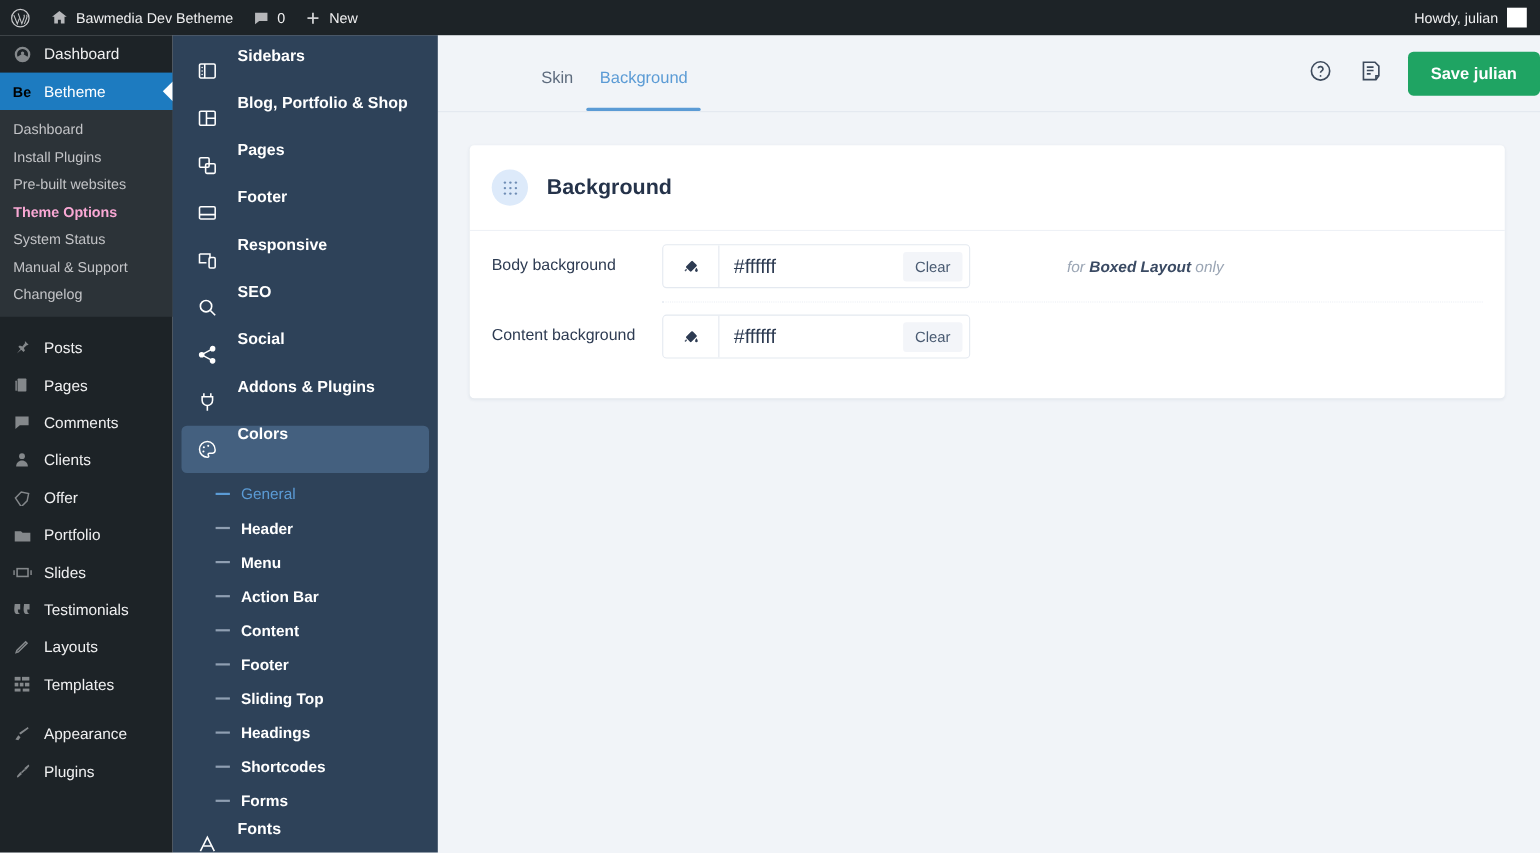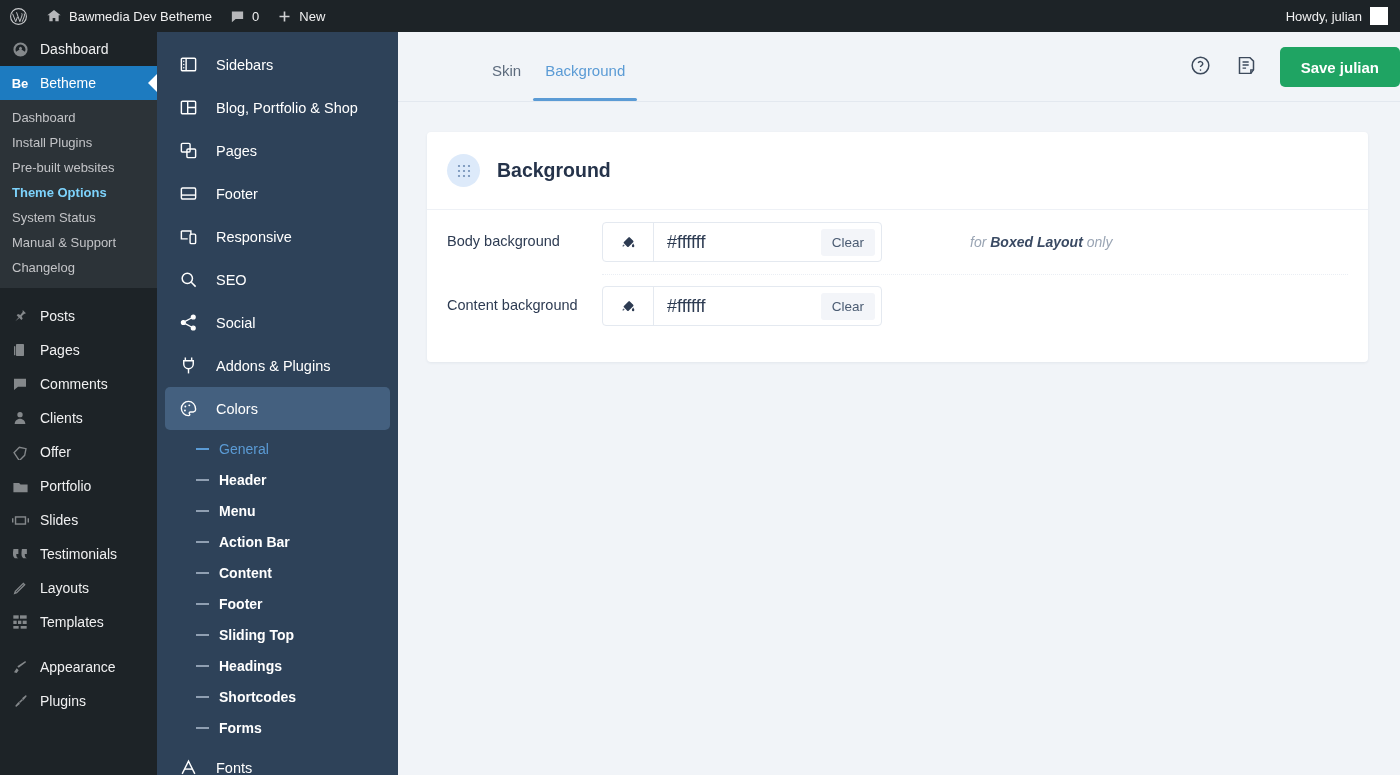--- a/index.html
+++ b/index.html
@@ -58,36 +58,36 @@
     border-style: solid; border-width: 9px 9px 9px 0;
     border-color: transparent #fff transparent transparent;
   }
   .wp-sub {
     background: #2c3338; padding: 5px 0 8px 0;
   }
   .wp-sub a {
     display: block; padding: 5px 10px 5px 12px;
     color: #c3c4c7; font-size: 13px; text-decoration: none;
   }
-  .wp-sub a.active { color: #7dd3fc; font-weight: bold; }
+  .wp-sub a.active { color: #f9a8d4; font-weight: bold; }
   .wp-gap { height: 11px; }
 
   
   #flyout {
     position: absolute; top: 32px; left: 157px;
     width: 241px; height: 743px;
     background: #2e4259;
     overflow: hidden;
     z-index: 60;
   }
   .fly-item {
-    display: flex; align-items: center; gap: 17px;
+    display: flex; gap: 17px;
     height: 43px; margin: 0 8px;
     padding: 0 12px;
-    color: #ffffff; font-size: 14.5px; font-weight: normal;
+    color: #ffffff; font-size: 14.5px; font-weight: bold;
     border-radius: 5px;
     white-space: nowrap;
   }
   .fly-item .ico { width: 22px; display:flex; align-items:center; justify-content:center; }
   .fly-item.active { background: #44607f; }
   .fly-sub { padding: 3px 0 3px 0; }
   .fly-sub-item {
     display: flex; align-items: center; gap: 10px;
     height: 31px; padding-left: 39px;
     color: #ffffff; font-size: 14px; font-weight: bold;
@@ -261,21 +261,21 @@
   <div class="wp-item">
     <span class="ico">
       <svg width="17" height="17" viewBox="0 0 24 24" fill="#a7aaad">
         <path d="M12 2a10 10 0 100 20 10 10 0 000-20zm0 3a7 7 0 016.3 10.1l-5-3.2a2 2 0 10-2.6 0l-5 3.2A7 7 0 0112 5z"></path>
       </svg>
     </span>
     <span>Dashboard</span>
   </div>
 
   <div class="wp-item current">
-    <span class="ico" style="font-weight:bold;font-size:13px;color:#ffffff;">Be</span>
+    <span class="ico" style="font-weight:bold;font-size:13px;color:#000000;">Be</span>
     <span>Betheme</span>
   </div>
 
   <div class="wp-sub">
     <a>Dashboard</a>
     <a>Install Plugins</a>
     <a>Pre-built websites</a>
     <a class="active">Theme Options</a>
     <a>System Status</a>
     <a>Manual &amp; Support</a>

